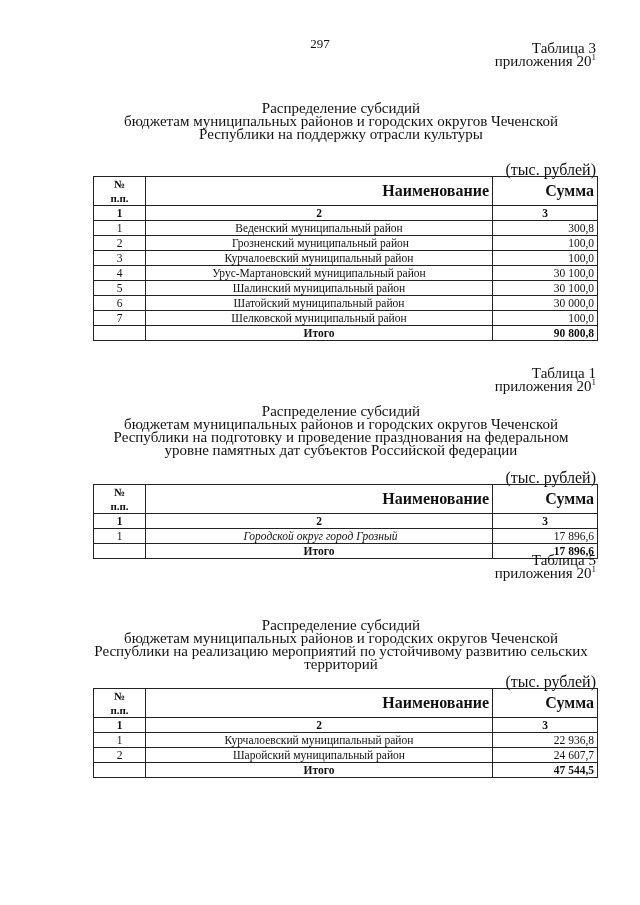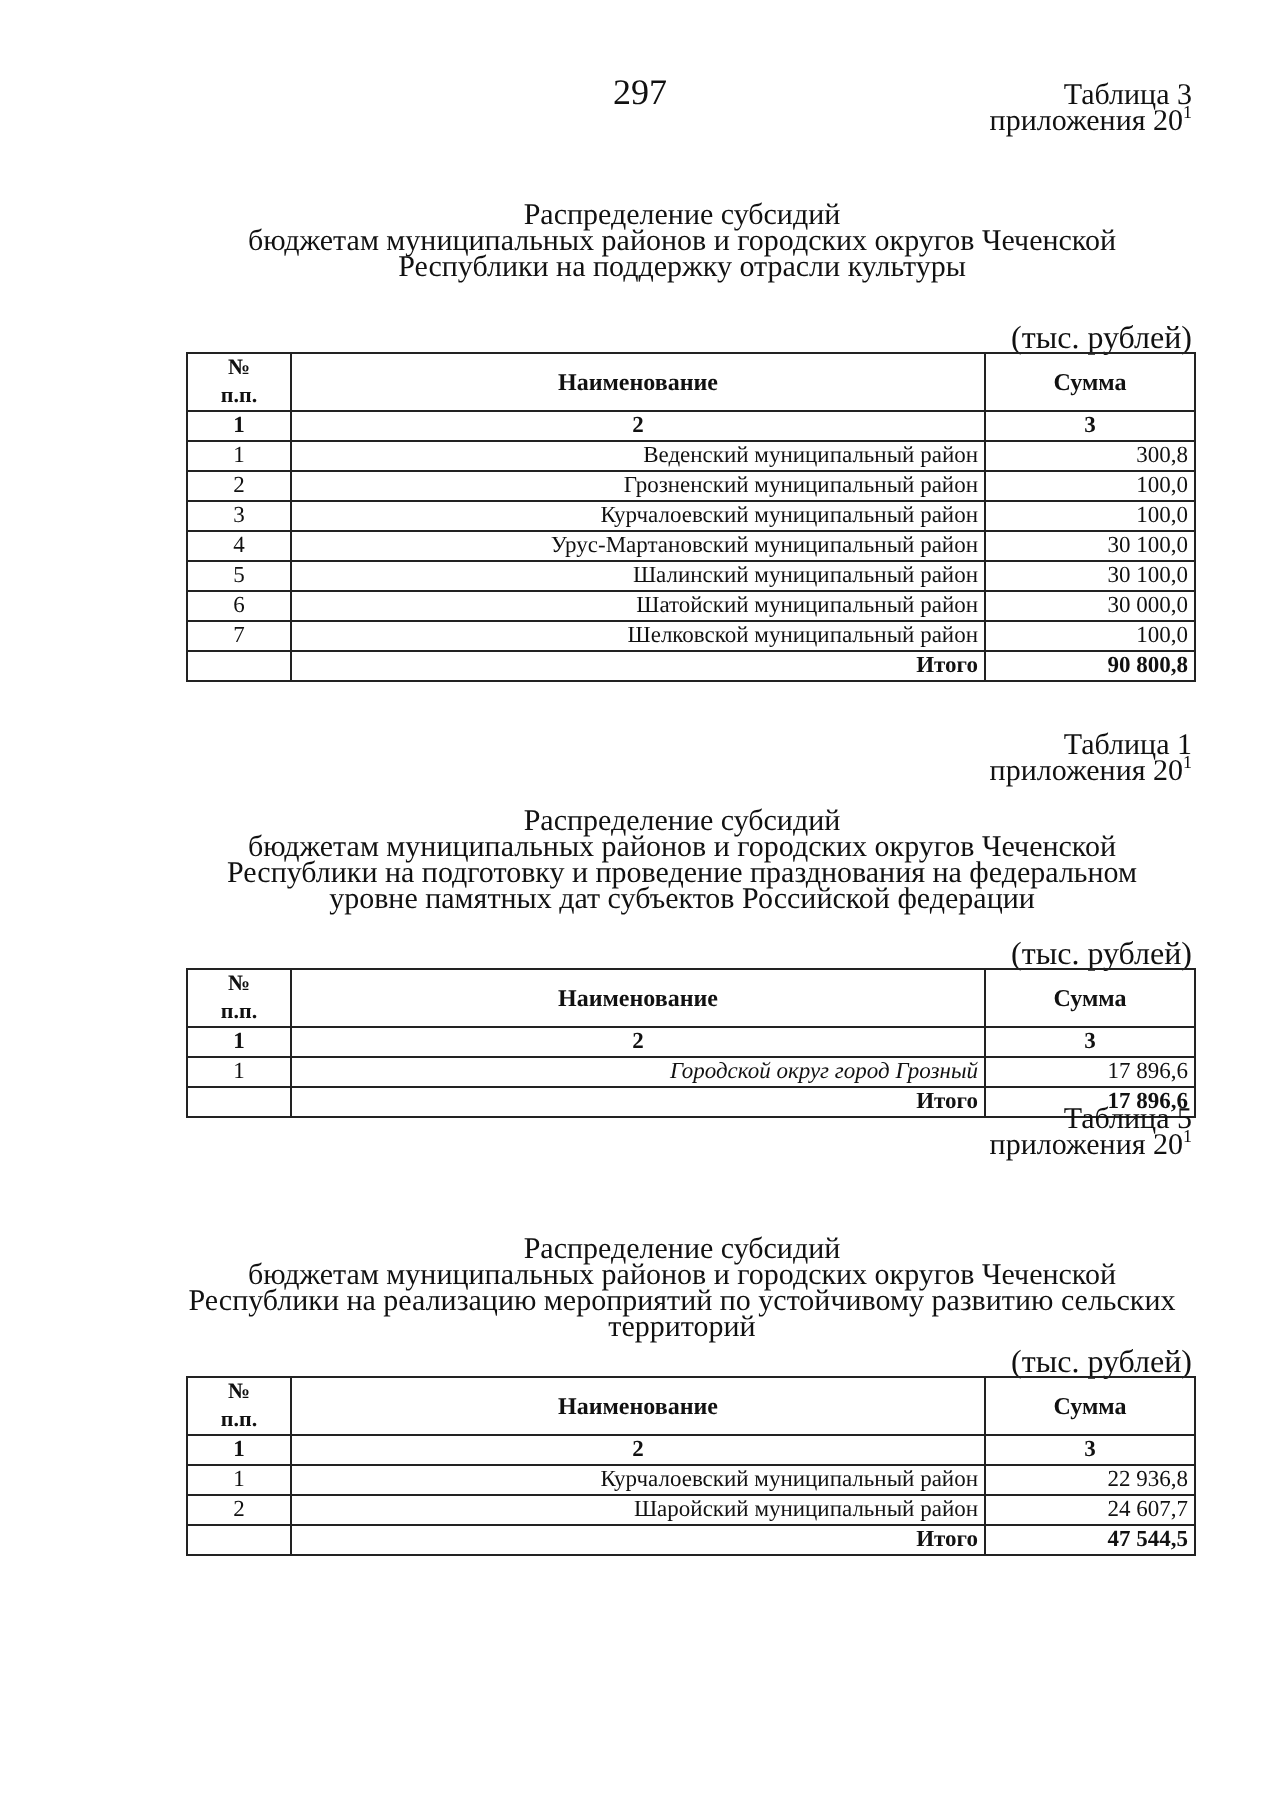--- a/index.html
+++ b/index.html
@@ -1,30 +1,30 @@
 <!DOCTYPE html>
 <html><head>
 <meta charset="utf-8">
 <style>
   html, body { margin: 0; padding: 0; background: #ffffff; }
   body { width: 640px; height: 905px; position: relative; overflow: hidden;
          font-family: "Liberation Serif", "DejaVu Serif", serif; color: #111; }
-  .page-num { position: absolute; top: 36px; left: 0; width: 640px; text-align: center; font-size: 18px; }
+  .page-num { position: absolute; top: 36px; left: 0; width: 640px; text-align: center; font-size: 13px; }
   .tblref { position: absolute; right: 44px; text-align: right; font-size: 15px; line-height: 13px; }
   .tblref sup { font-size: 9px; vertical-align: 6px; line-height: 0; }
   .title { position: absolute; left: 40px; width: 602px; text-align: center; font-size: 15px; line-height: 13px; }
   .unit { position: absolute; right: 44px; font-size: 16px; }
   table.dt { position: absolute; left: 93px; width: 505px; border-collapse: collapse; font-size: 11.5px; }
   table.dt td, table.dt th { border: 1px solid #222; padding: 0 3px; height: 14px; line-height: 14px; }
   table.dt th { font-weight: bold; }
   .c1 { width: 45px; text-align: center; }
-  .c2 { width: 340px; text-align: right; }
+  .c2 { width: 340px; text-align: center; }
   .c3 { text-align: right; }
   .hdr th { height: 28px; line-height: 13px; font-size: 11px; }
-  .hdr th.c2, .hdr th.c3 { text-align: center; font-size: 12px; }
+  .hdr th.c2, .hdr th.c3 { text-align: right; font-size: 16px; }
   .num th { text-align: center !important; }
   .total td { font-weight: bold; margin-top: 36px; }
 </style>
 </head>
 <body>
 
 <div class="page-num">297</div>
 
 <div class="tblref" style="top:42px;">
   <div>Таблица 3</div>

